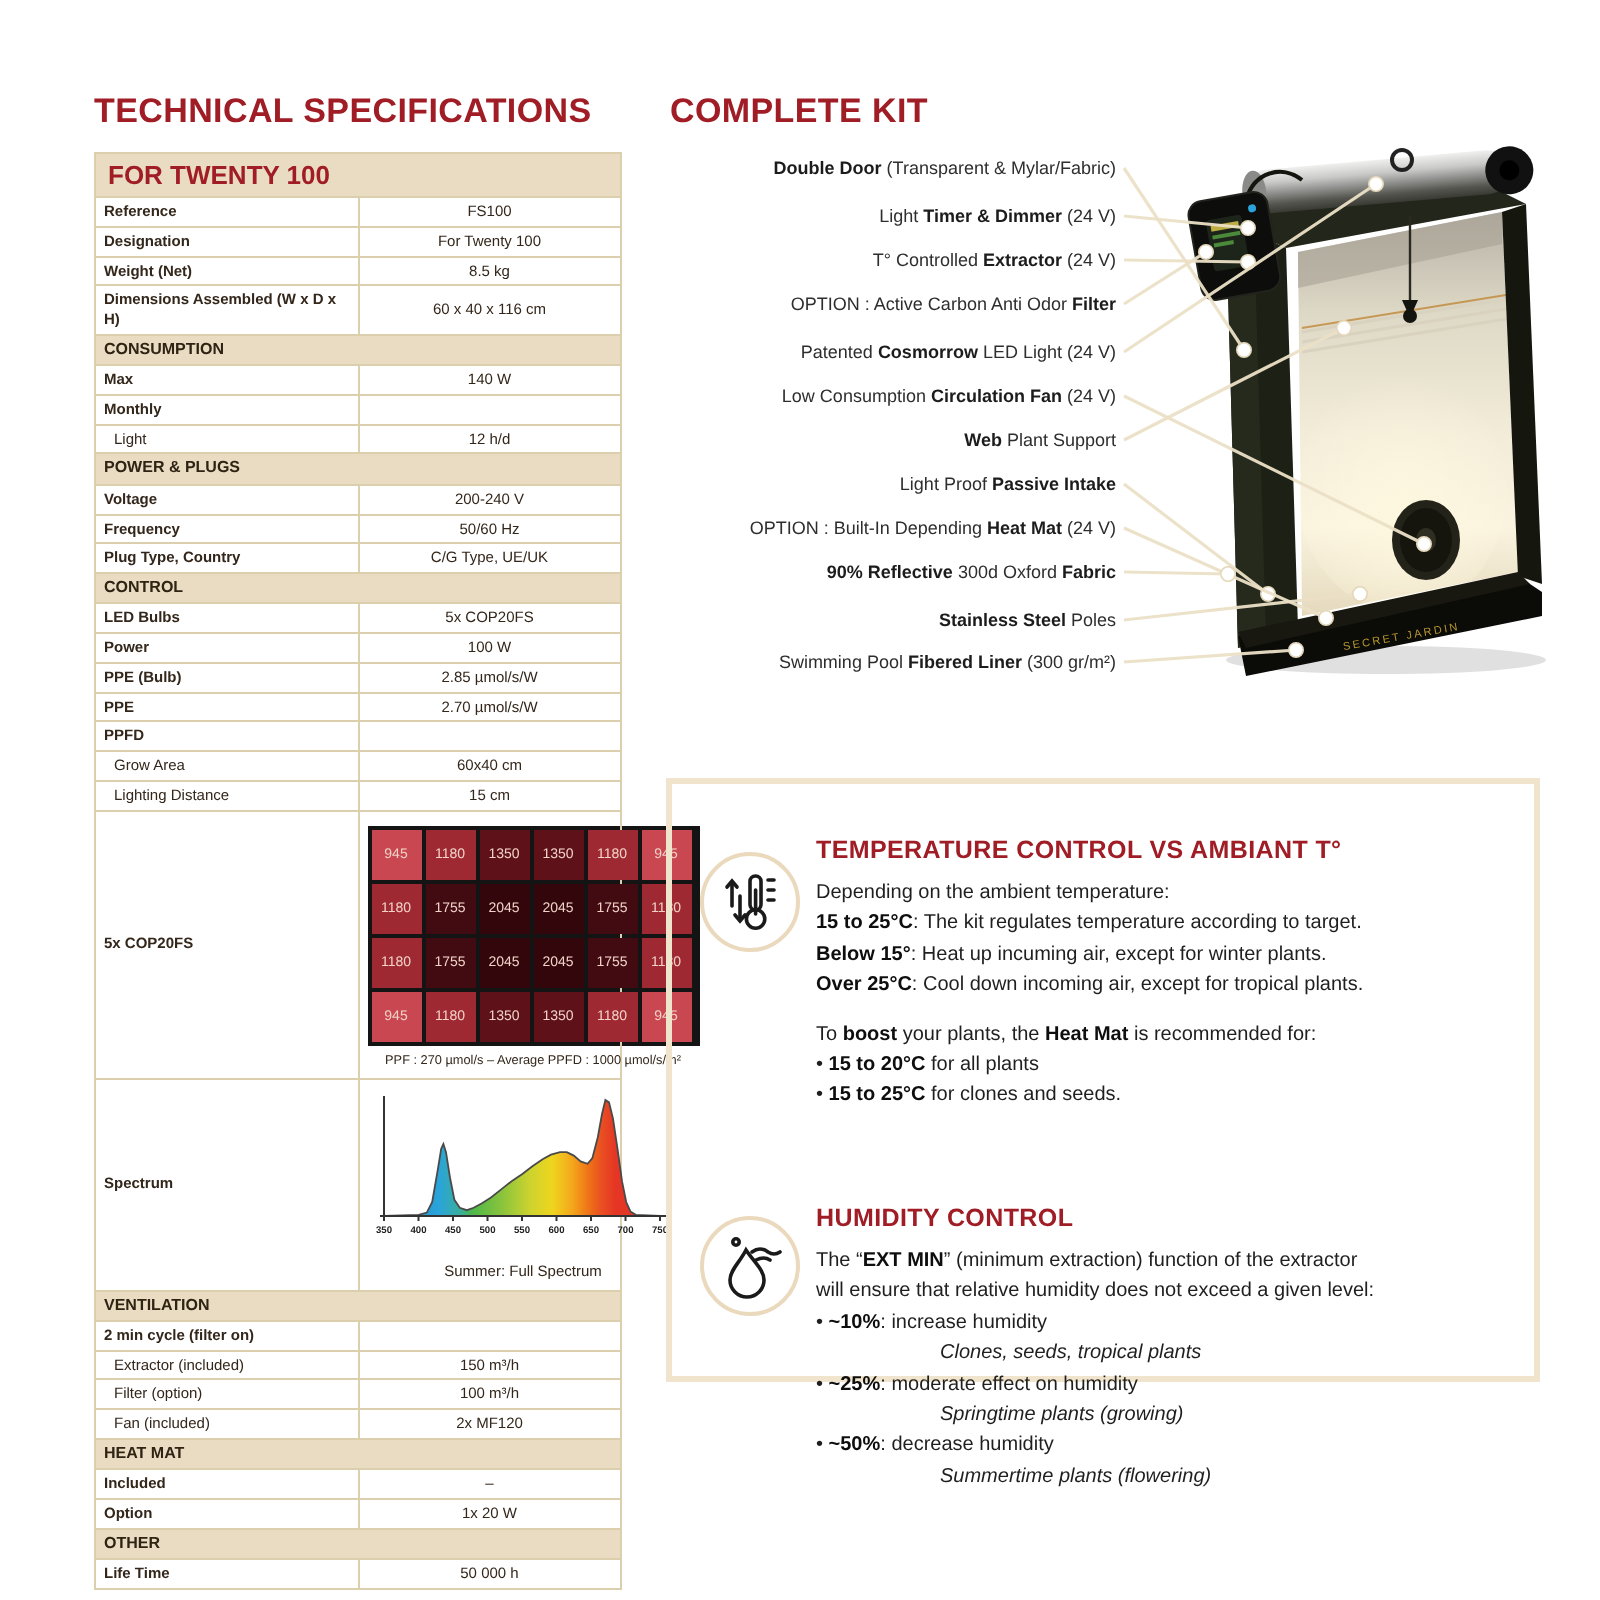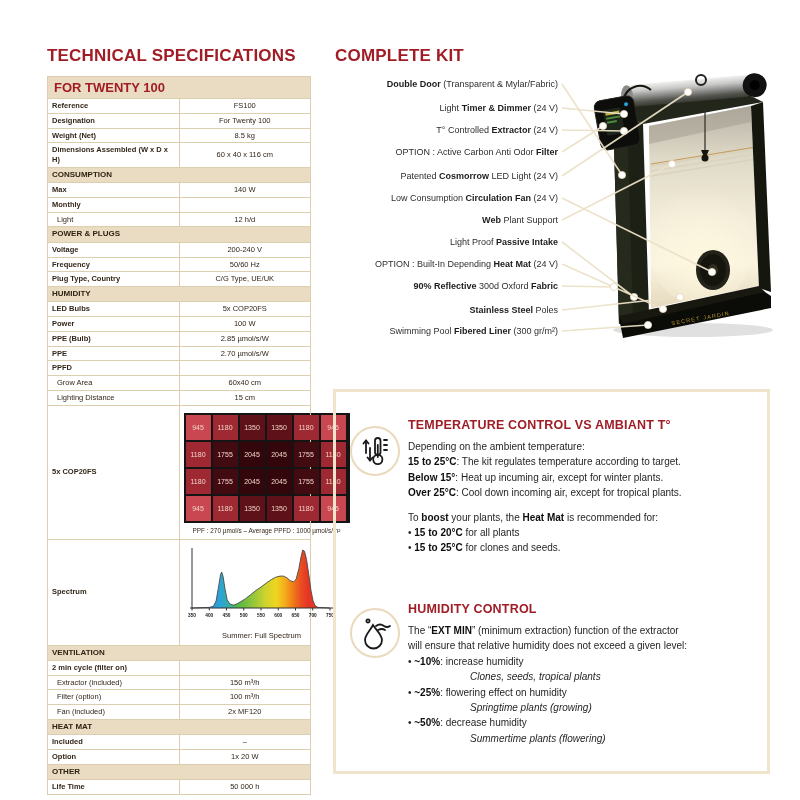--- a/index.html
+++ b/index.html
@@ -22,21 +22,21 @@
   .hm-caption{font-size:6.4px;color:#33261a;text-align:center;margin-top:4px;white-space:nowrap;}
   
   .sp-wrap{margin:4px auto 2px;width:156px;text-align:center;}
   .sp-caption{font-size:7.5px;color:#33261a;margin-top:2px;}
   
   .kit-item{position:absolute;right:242px;transform:translateY(-50%);font-size:9px;color:#2e2e2e;white-space:nowrap;z-index:3;}
   .kit-item b{color:#1c1c1c;}
   #callouts{position:absolute;left:330px;top:40px;z-index:2;}
   #tent{position:absolute;left:593px;top:46px;z-index:1;}
   
-  .info-box{position:absolute;left:333px;top:389px;width:437px;height:385px;border:3px solid #f0e5cc;box-sizing:border-box;padding-left:11px;}
+  .info-box{position:absolute;left:333px;top:389px;width:437px;height:302px;border:3px solid #f0e5cc;box-sizing:border-box;padding-left:11px;}
   .icon-circle{position:absolute;width:46px;height:46px;border-radius:50%;border:2.5px solid #ead9bc;background:#fff;display:flex;align-items:center;justify-content:center;}
   .info-content{position:absolute;left:72px;width:352px;}
   .info-content h2{margin:0 0 7px;font-size:12.5px;color:#a01d26;letter-spacing:.2px;}
   .line{font-size:10px;line-height:15.4px;color:#1f1f1f;}
   .line b{color:#0e0e0e;}
   .line.ind{padding-left:62px;font-style:italic;}
   .para + .para{margin-top:9px;}
 </style>
 </head>
 <body>
@@ -93,21 +93,21 @@
         </tr>
         <tr>
           <td class="lab">Frequency</td>
           <td class="val">50/60 Hz</td>
         </tr>
         <tr>
           <td class="lab">Plug Type, Country</td>
           <td class="val">C/G Type, UE/UK</td>
         </tr>
         <tr class="sec">
-          <td class="" colspan="2">HUMIDITY</td>
+          <td class="" colspan="2">CONTROL</td>
         </tr>
         <tr>
           <td class="lab">LED Bulbs</td>
           <td class="val">5x COP20FS</td>
         </tr>
         <tr>
           <td class="lab">Power</td>
           <td class="val">100 W</td>
         </tr>
         <tr>
@@ -400,21 +400,21 @@
       </svg>
     </div>
     <div class="info-content" style="top:210px;">
       <h2>HUMIDITY CONTROL</h2>
       <div id="hum-body">
           <div class="para">
             <div class="line"><span>The “</span><b>EXT MIN</b><span>” (minimum extraction) function of the extractor</span></div>
             <div class="line"><span>will ensure that relative humidity does not exceed a given level:</span></div>
             <div class="line"><span>• </span><b>~10%</b><span>: increase humidity</span></div>
             <div class="line ind"><span>Clones, seeds, tropical plants</span></div>
-            <div class="line"><span>• </span><b>~25%</b><span>: flowering effect on humidity</span></div>
+            <div class="line"><span>• </span><b>~25%</b><span>: moderate effect on humidity</span></div>
             <div class="line ind"><span>Springtime plants (growing)</span></div>
             <div class="line"><span>• </span><b>~50%</b><span>: decrease humidity</span></div>
             <div class="line ind"><span>Summertime plants (flowering)</span></div>
           </div>
         </div>
     </div>
   </div>
 
 </div>
 

